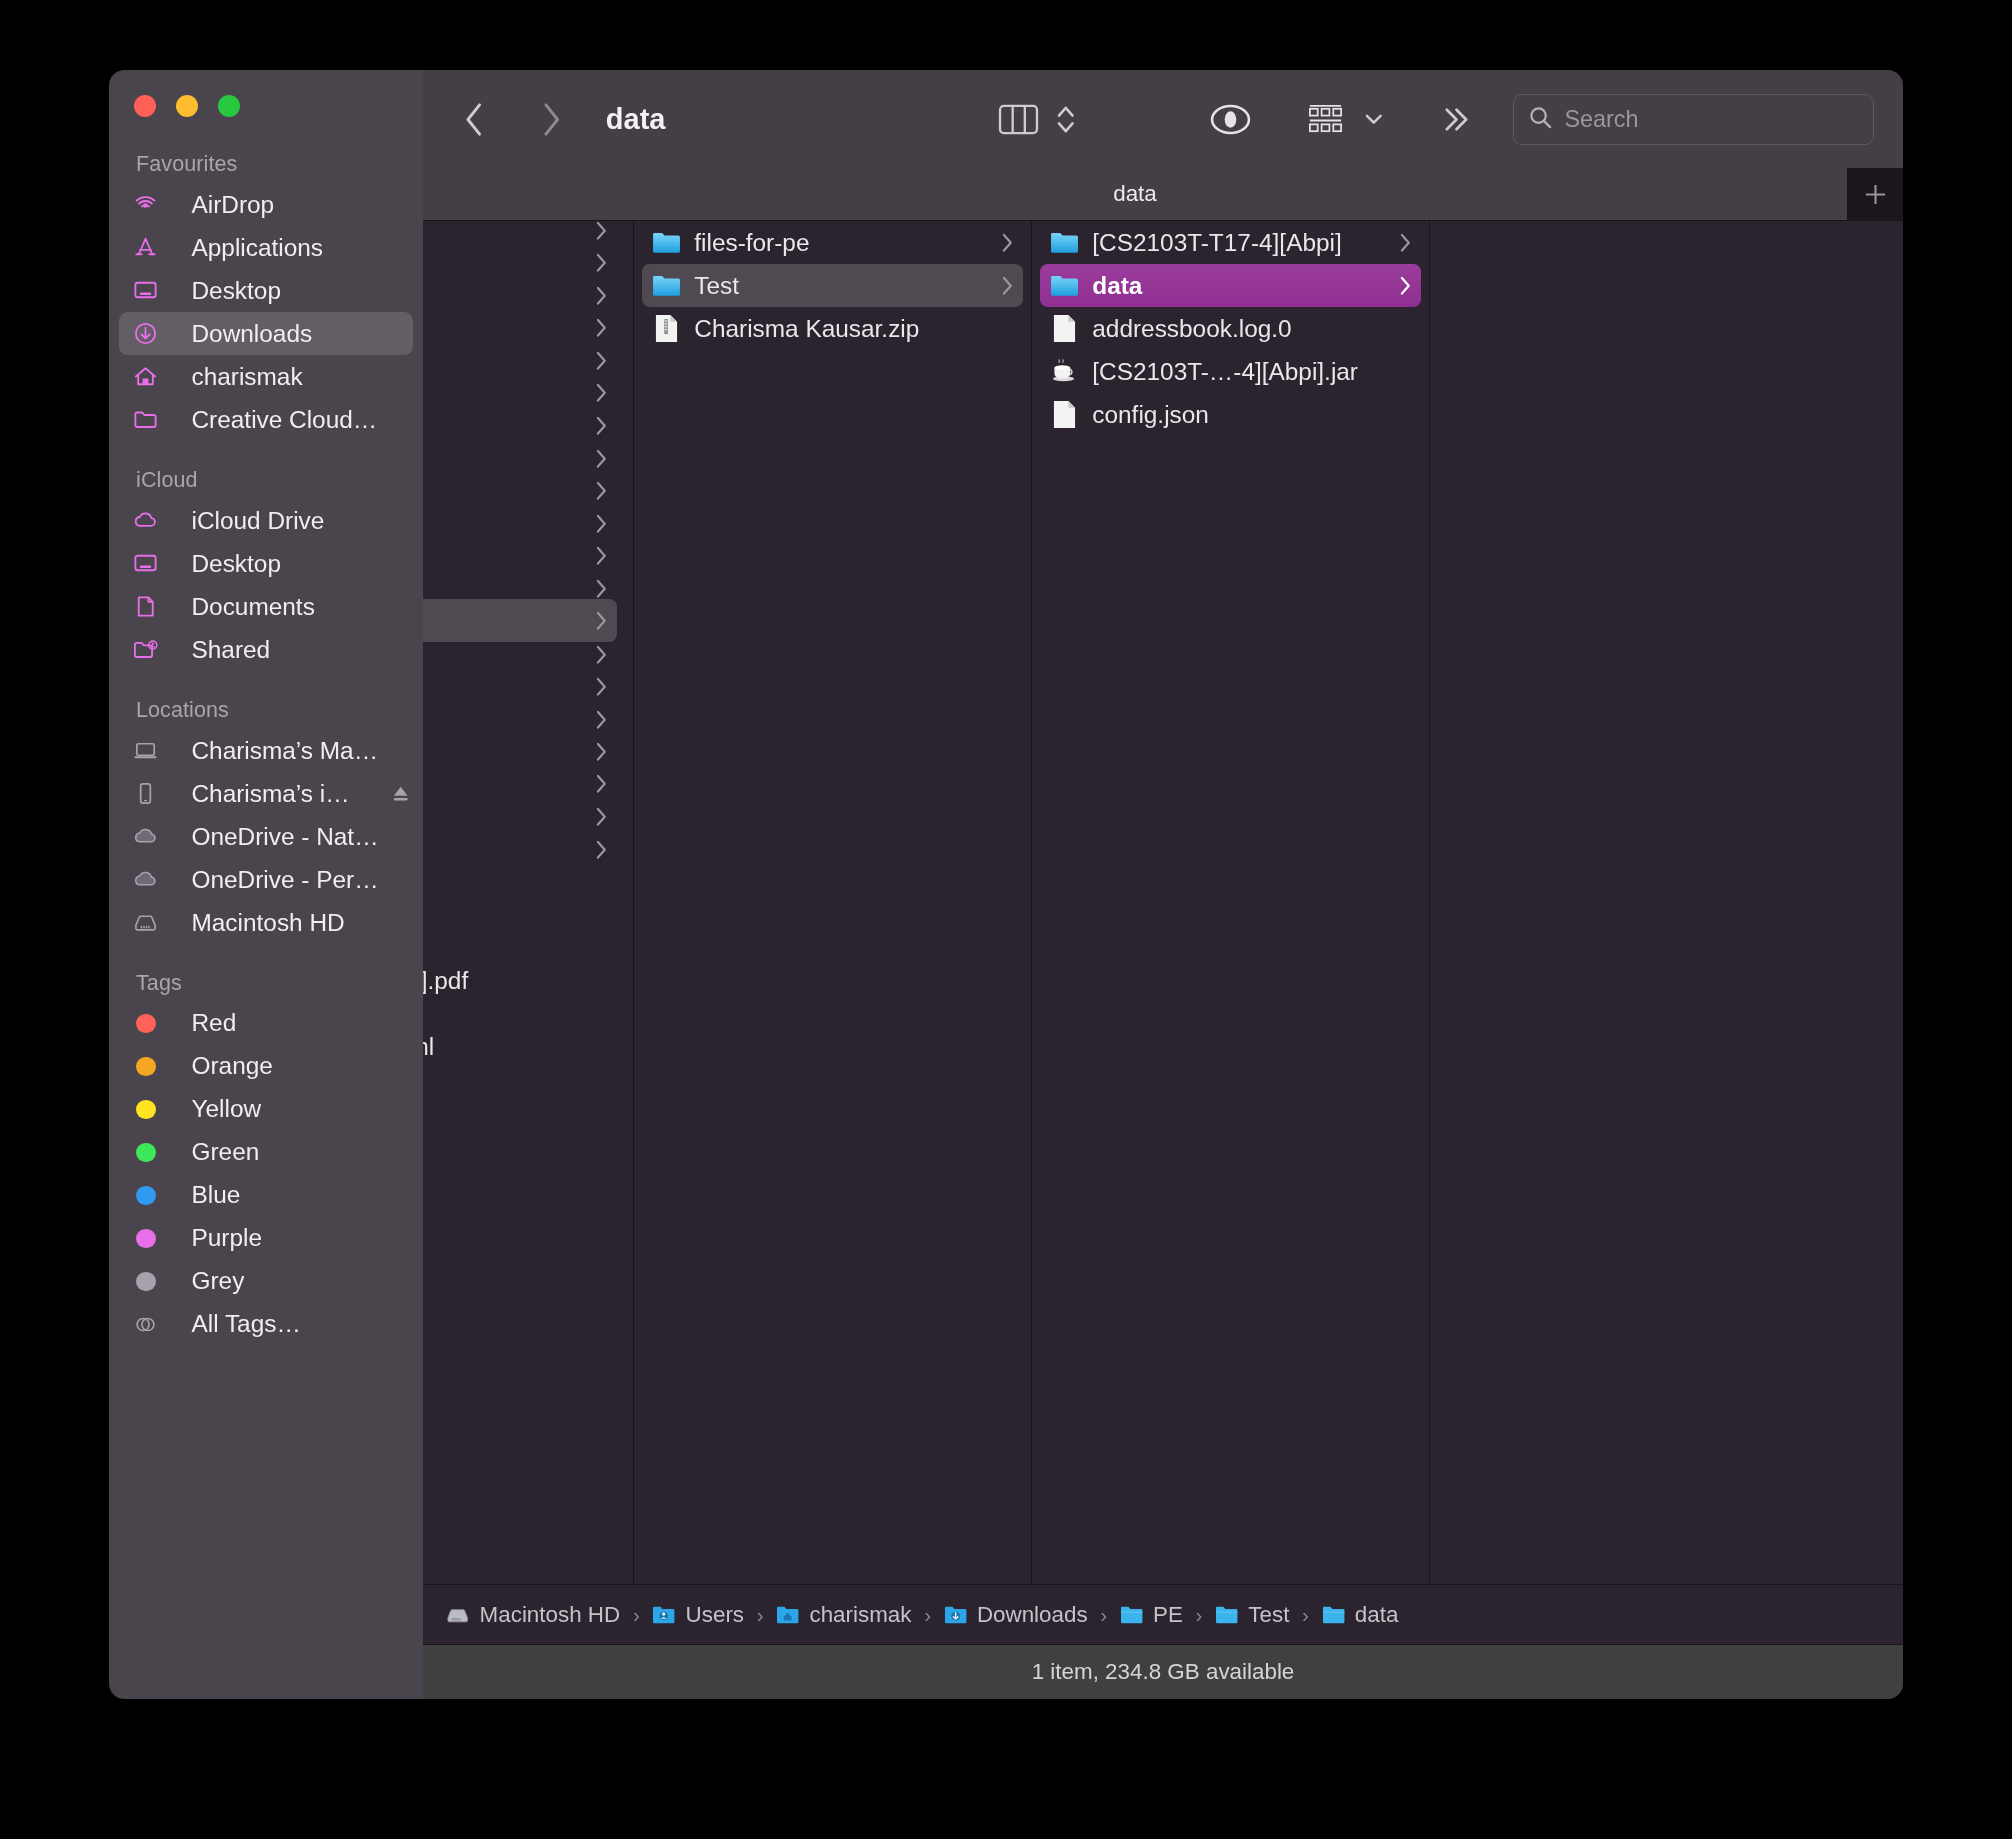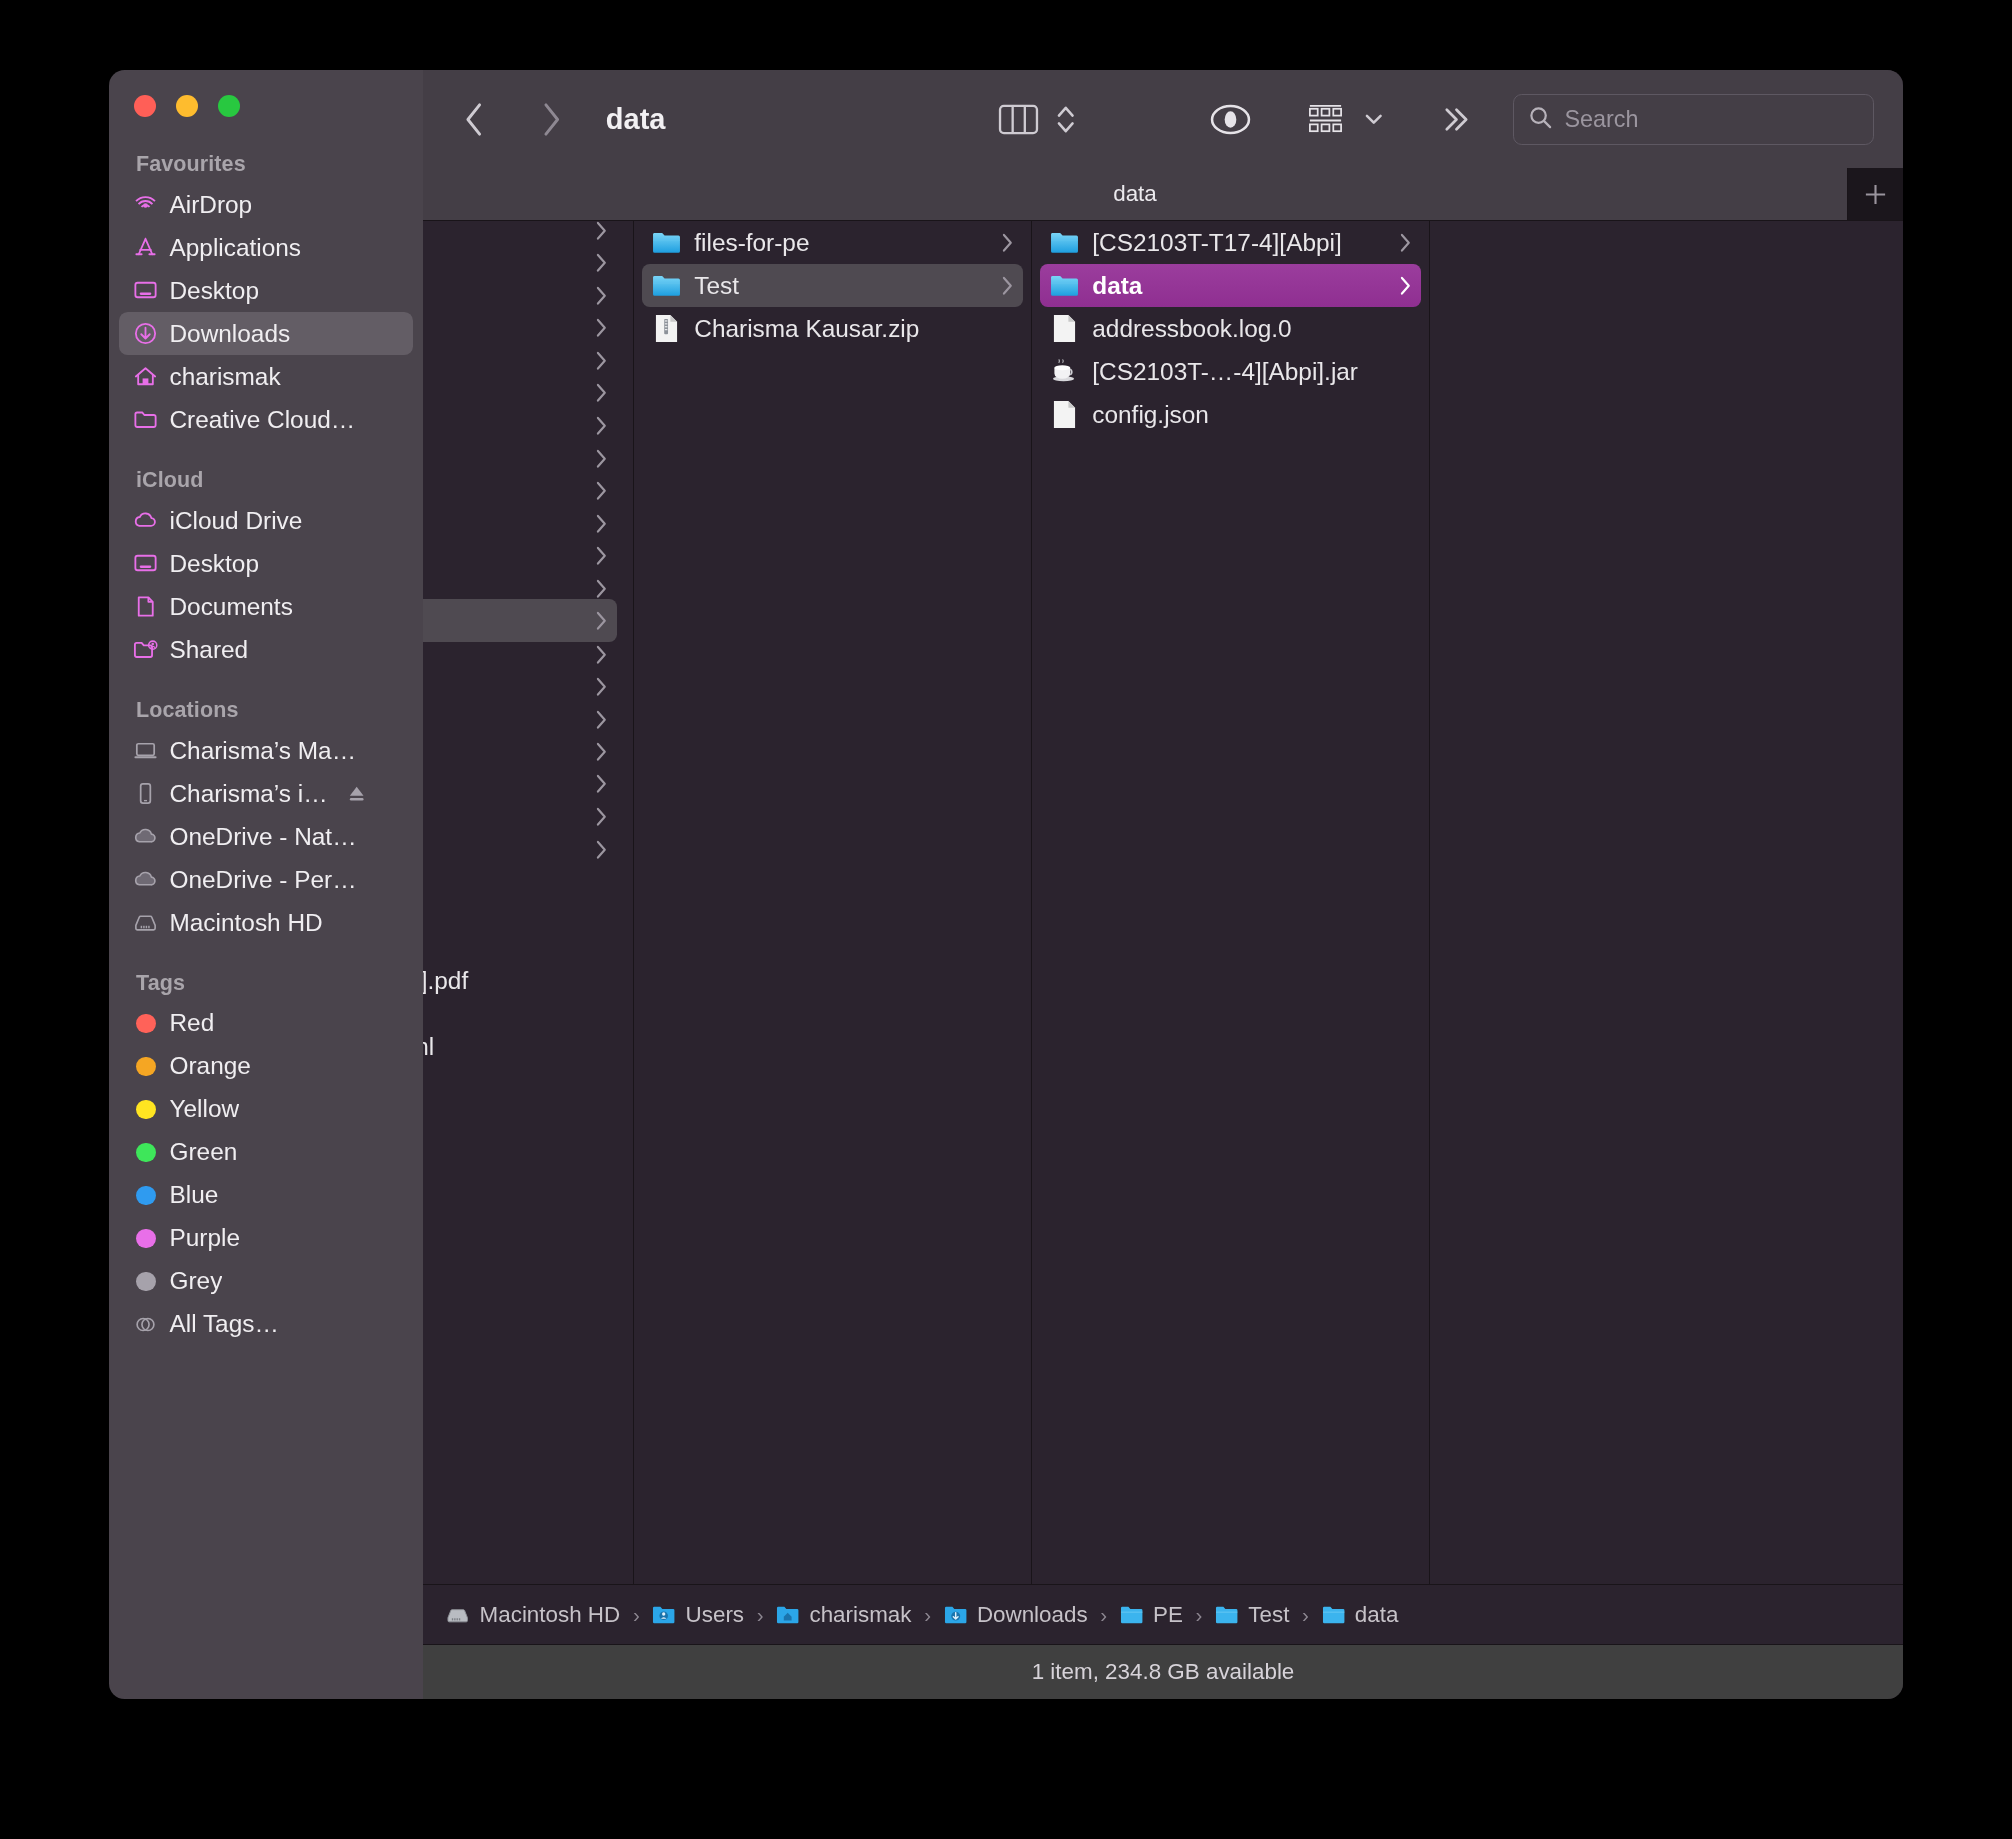--- a/index.html
+++ b/index.html
@@ -33,35 +33,35 @@
   .traffic {
     display: flex; gap: 19.5px;
     padding: 25px 0 0 25px;
   }
   .light { width: 22.4px; height: 22.4px; border-radius: 50%; }
   .light.red { background: #ff5f57; }
   .light.yellow { background: #febc2e; }
   .light.green { background: #28c840; }
 
   .sb-section {
-    font-size: 21.5px; font-weight: bold;
+    font-size: 21.5px; font-weight: normal;
     color: #a9a5ab;
     padding: 0 0 0 27px;
     margin-top: 27px; margin-bottom: 5.9px;
     letter-spacing: 0.1px;
   }
   .sb-section.first { margin-top: 35px; }
 
   .sb-item {
     display: flex; align-items: center;
     height: 43px;
     margin: 0 9.8px 0 9.8px;
     padding-left: 13.7px;
     border-radius: 8.8px;
-    gap: 10px;
+    gap: 32px;
     color: #f0eef1;
     font-size: 24.4px;
     white-space: nowrap;
   }
   .sb-item.selected { background: #635d65; }
   .sb-ico {
     width: 27px; height: 27px;
     display: flex; align-items: center; justify-content: center;
     flex: 0 0 27px;
   }

